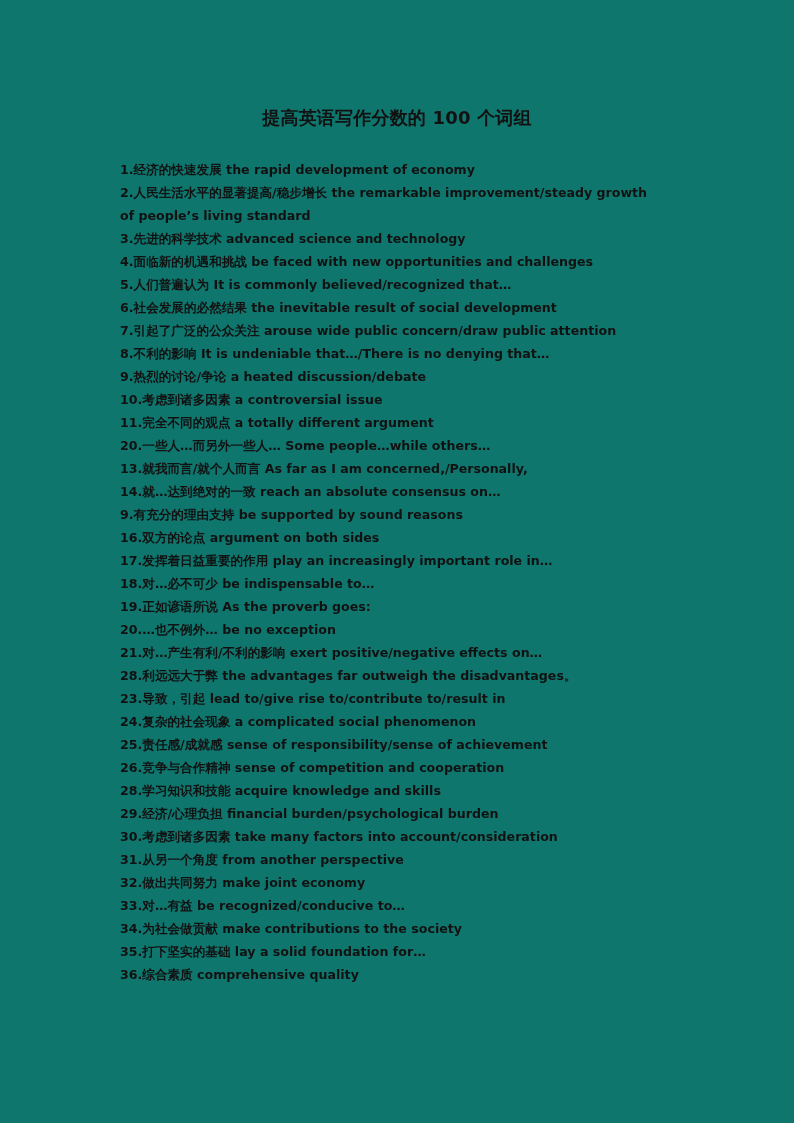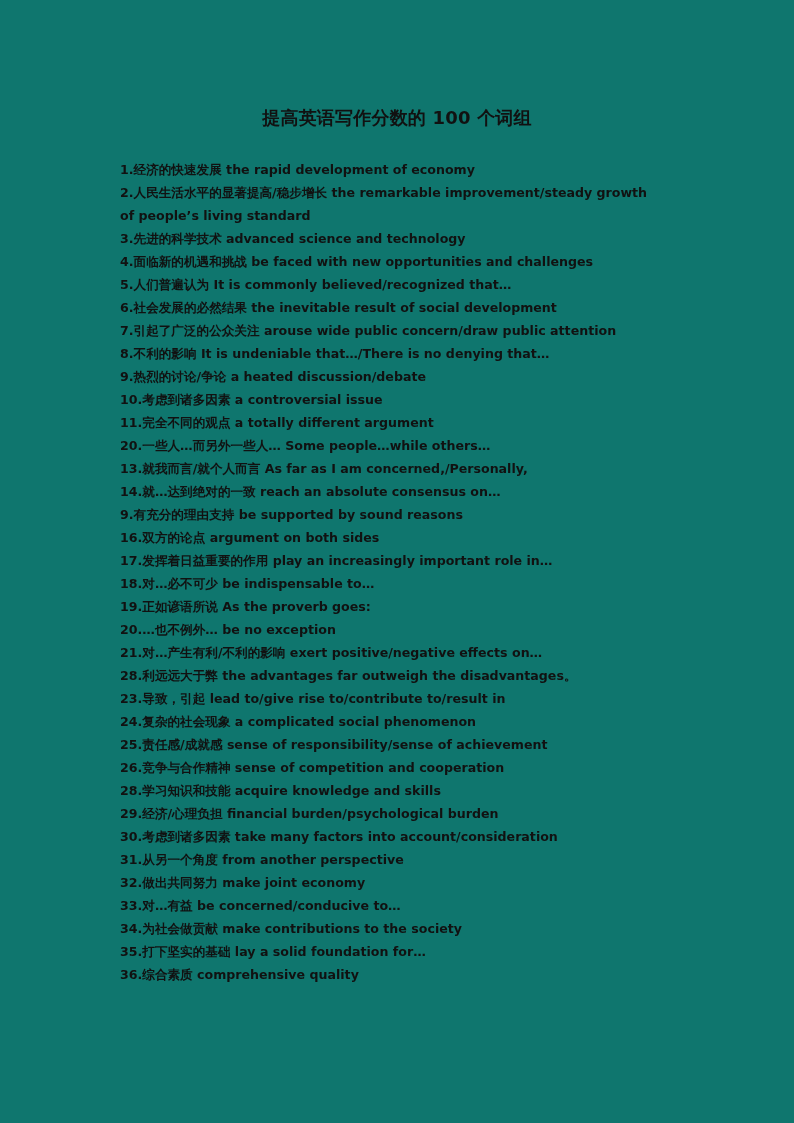--- a/index.html
+++ b/index.html
@@ -43,18 +43,18 @@
       <p class="item"><span class="num">28.</span><span class="zh">利远远大于弊</span> <span class="en">the advantages far outweigh the disadvantages。</span></p>
       <p class="item"><span class="num">23.</span><span class="zh">导致，引起</span> <span class="en">lead to/give rise to/contribute to/result in</span></p>
       <p class="item"><span class="num">24.</span><span class="zh">复杂的社会现象</span> <span class="en">a complicated social phenomenon</span></p>
       <p class="item"><span class="num">25.</span><span class="zh">责任感/成就感</span> <span class="en">sense of responsibility/sense of achievement</span></p>
       <p class="item"><span class="num">26.</span><span class="zh">竞争与合作精神</span> <span class="en">sense of competition and cooperation</span></p>
       <p class="item"><span class="num">28.</span><span class="zh">学习知识和技能</span> <span class="en">acquire knowledge and skills</span></p>
       <p class="item"><span class="num">29.</span><span class="zh">经济/心理负担</span> <span class="en">financial burden/psychological burden</span></p>
       <p class="item"><span class="num">30.</span><span class="zh">考虑到诸多因素</span> <span class="en">take many factors into account/consideration</span></p>
       <p class="item"><span class="num">31.</span><span class="zh">从另一个角度</span> <span class="en">from another perspective</span></p>
       <p class="item"><span class="num">32.</span><span class="zh">做出共同努力</span> <span class="en">make joint economy</span></p>
-      <p class="item"><span class="num">33.</span><span class="zh">对…有益</span> <span class="en">be concerned/conducive to…</span></p>
+      <p class="item"><span class="num">33.</span><span class="zh">对…有益</span> <span class="en">be recognized/conducive to…</span></p>
       <p class="item"><span class="num">34.</span><span class="zh">为社会做贡献</span> <span class="en">make contributions to the society</span></p>
       <p class="item"><span class="num">35.</span><span class="zh">打下坚实的基础</span> <span class="en">lay a solid foundation for…</span></p>
       <p class="item"><span class="num">36.</span><span class="zh">综合素质</span> <span class="en">comprehensive quality</span></p>
     </div>
 </div>
 
 </body></html>

